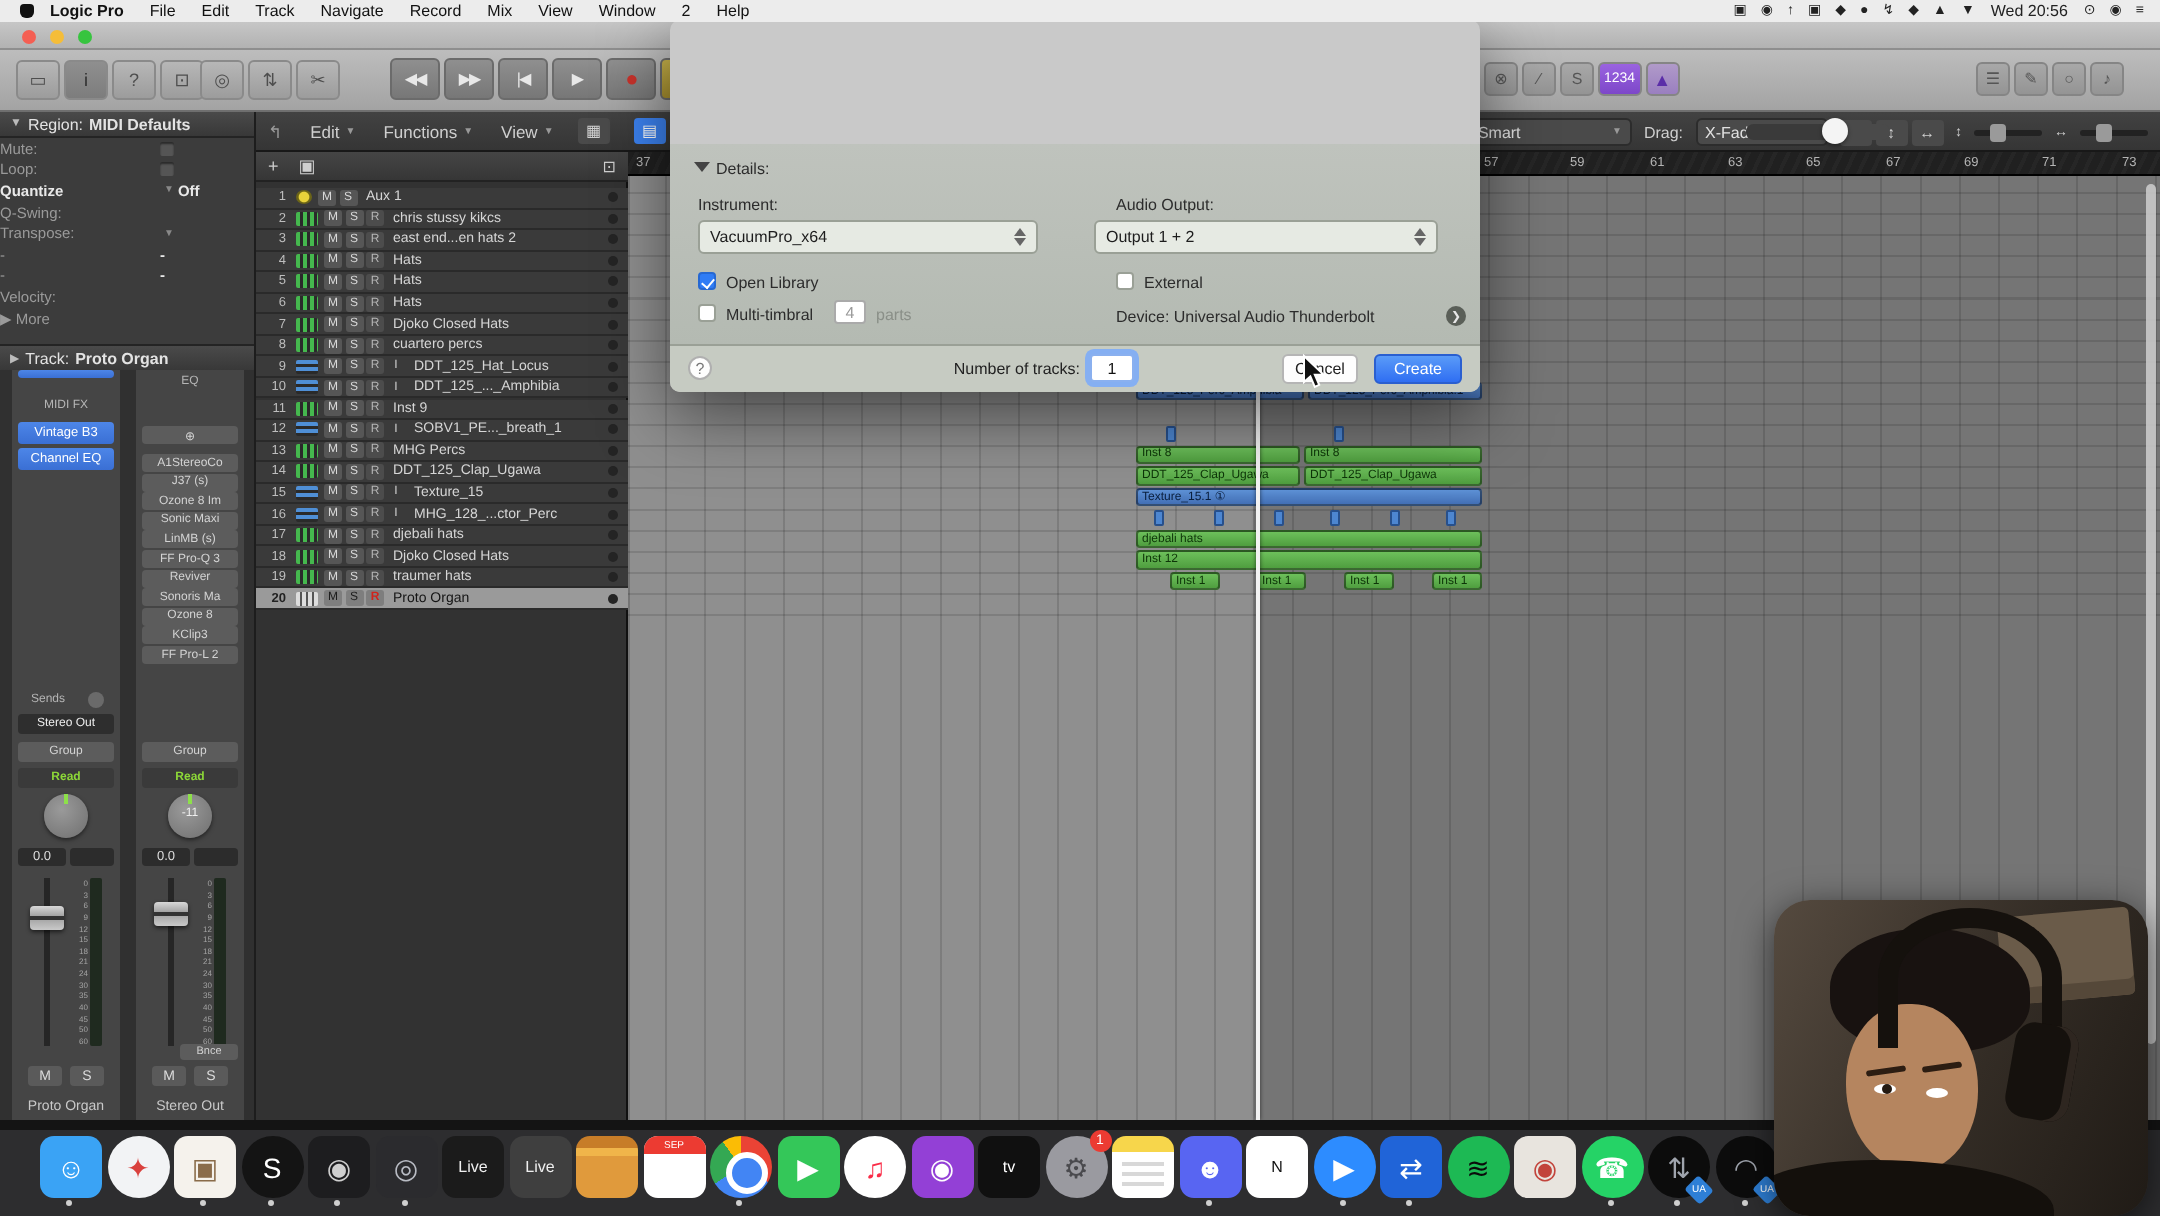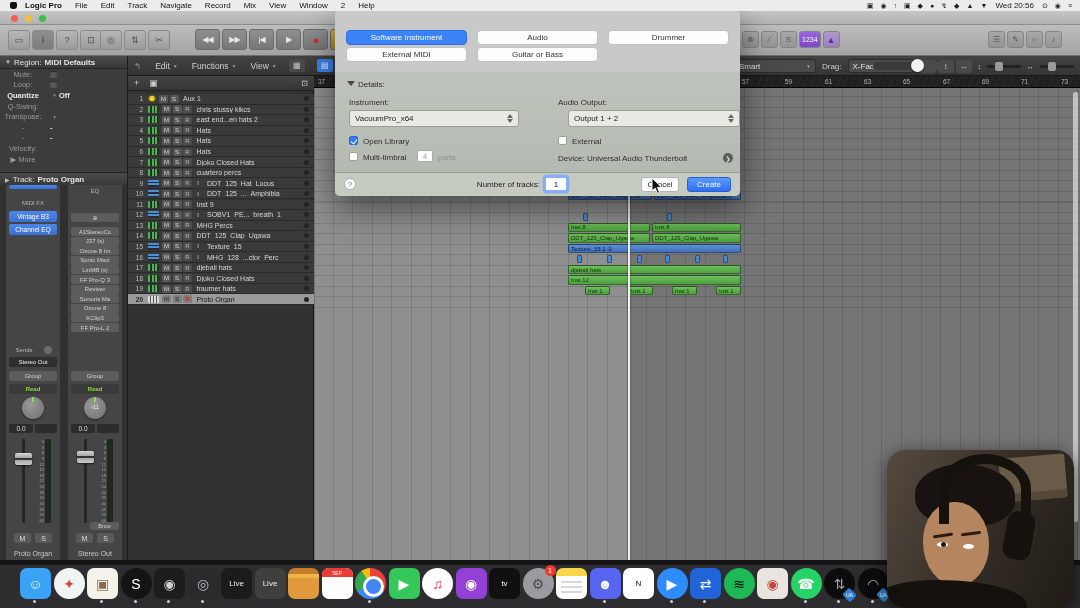--- a/index.html
+++ b/index.html
@@ -36,21 +36,21 @@
   #volume{position:absolute;left:873px;top:37px;width:72px;height:8px;background:#4a4a4a;border-radius:4px;}
   #volume .fill{position:absolute;left:0;top:0;height:8px;width:45px;background:#3a3a3a;border-radius:4px;}
   #volume .thumb{position:absolute;left:38px;top:-3px;width:13px;height:13px;border-radius:50%;background:#f4f4f4;box-shadow:0 1px 2px rgba(0,0,0,.4);}
 
   
   #inspector{position:absolute;left:0;top:56px;width:128px;height:129px;background:#3c3c3c;border-right:1px solid #1d1d1d;z-index:4;}
   .insp-head{height:13px;background:linear-gradient(#4a4a4a,#383838);border-bottom:1px solid #242424;color:#e3e3e3;font-size:8px;display:flex;align-items:center;gap:3px;padding-left:5px;}
   .insp-head .dis{font-size:6px;color:#bbb;}
   .insp-head b{font-weight:bold;}
   .irow{height:10.6px;display:flex;align-items:center;font-size:7.5px;color:#9a9a9a;}
-  .irow .lbl{width:50px;text-align:center;padding-right:4px;white-space:nowrap;}
+  .irow .lbl{width:80px;text-align:left;padding-right:4px;white-space:nowrap;}
   .irow .val{color:#e8e8e8;font-weight:bold;}
   .irow.em .lbl{color:#e8e8e8;font-weight:bold;}
   .ibox{width:7px;height:7px;background:#555;border-radius:1px;box-shadow:inset 0 1px 1px rgba(0,0,0,.5);}
   .istep{color:#888;font-size:5px;margin:0 2px;}
   #track-head{position:absolute;left:0;right:0;bottom:0;height:13px;background:linear-gradient(#4a4a4a,#383838);border-top:1px solid #242424;color:#e3e3e3;font-size:8px;display:flex;align-items:center;gap:3px;padding-left:5px;}
 
   
   #strips{position:absolute;left:0;top:185px;width:128px;height:380px;background:#303030;border-right:1px solid #1d1d1d;z-index:4;}
   .strip{position:absolute;top:0;width:54px;height:380px;background:#454545;}
   #stripL{left:6px;} #stripR{left:68px;}
@@ -686,39 +686,32 @@
         <div class="mtick" style="left: 352px; top: 167.25px;"></div>
         <div class="mtick" style="left: 382px; top: 167.25px;"></div>
         <div class="mtick" style="left: 410px; top: 167.25px;"></div>
       </div>
     <div id="playhead"></div>
     <div id="vscroll"></div>
   </div>
   <div id="bottomedge"></div>
 
   <div id="dialog">
-    <div id="dlg-tabs">
-        <div class="dtab sel">Software Instrument</div>
-        <div class="dtab">Audio</div>
-        <div class="dtab">Drummer</div>
-        <div class="dtab">External MIDI</div>
-        <div class="dtab">Guitar or Bass</div>
-      </div>
     <div id="dlg-details">
       <span class="dlbl" style="left:12px;top:8px;"><span class="dis-tri"></span><span>Details:</span></span>
       <span class="dlbl" style="left:14px;top:26px;">Instrument:</span>
       <div class="ddrop" style="left:14px;top:38px;width:170px;">
         <span>VacuumPro_x64</span>
         <span class="steps">
             <span class="tri up"></span>
             <span class="tri down"></span>
           </span>
       </div>
       <span class="dlbl" style="left:223px;top:26px;">Audio Output:</span>
-      <div class="ddrop" style="left:233px;top:38px;width:172px;">
+      <div class="ddrop" style="left:212px;top:38px;width:172px;">
         <span>Output 1 + 2</span>
         <span class="steps">
             <span class="tri up"></span>
             <span class="tri down"></span>
           </span>
       </div>
       <span class="chk on" style="left:14px;top:64px;"></span>
       <span class="dtext" style="left:28px;top:65px;">Open Library</span>
       <span class="chk" style="left:14px;top:80px;"></span>
       <span class="dtext" style="left:28px;top:81px;">Multi-timbral</span>

